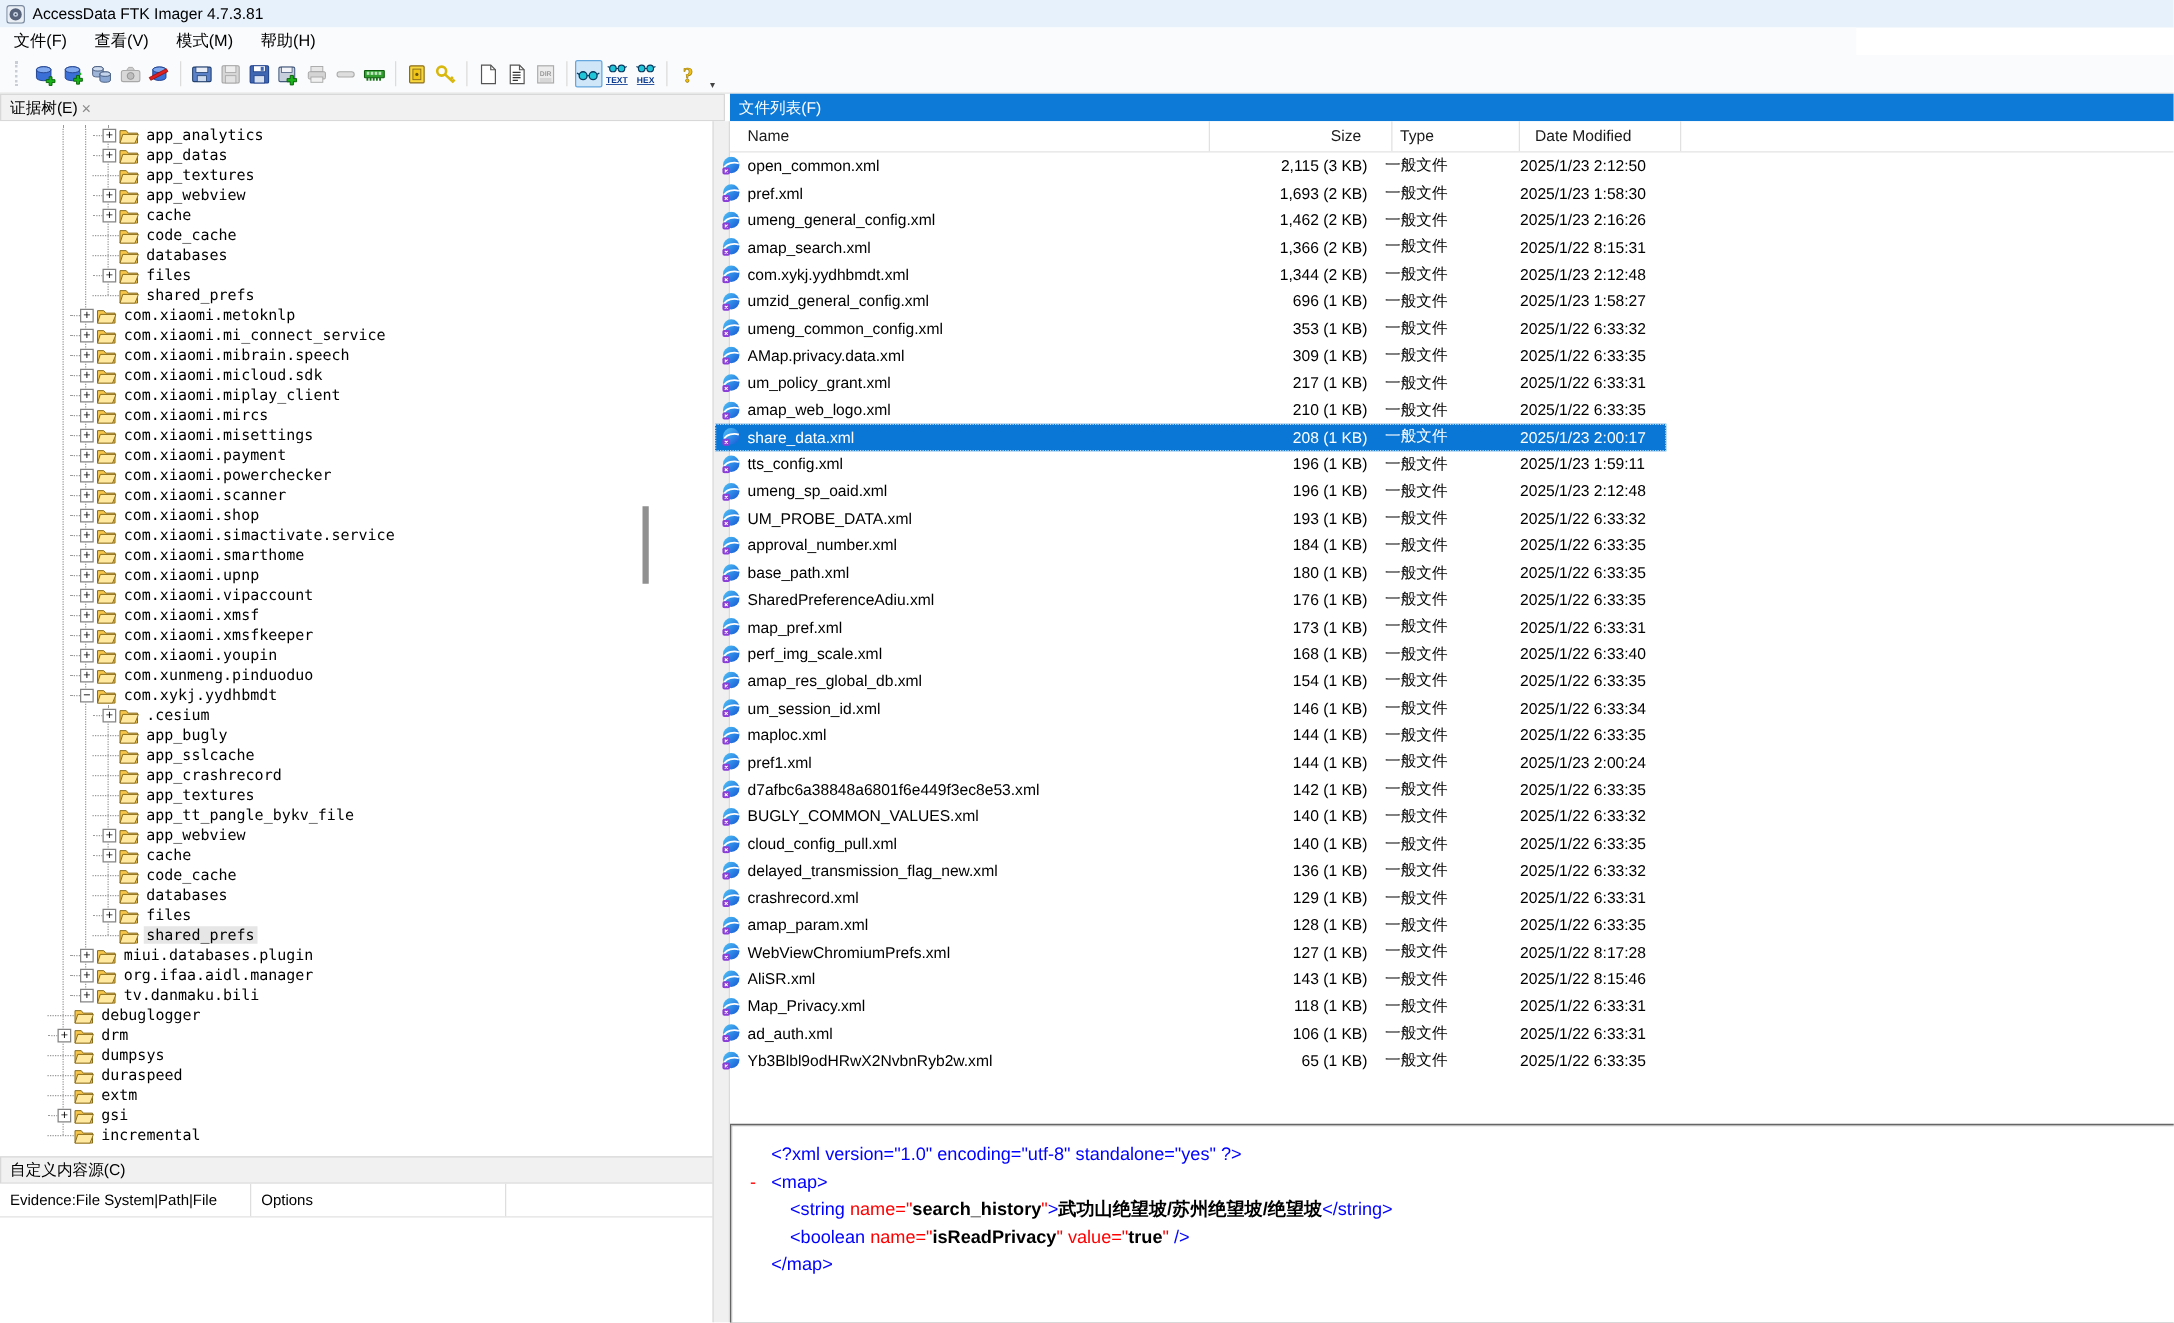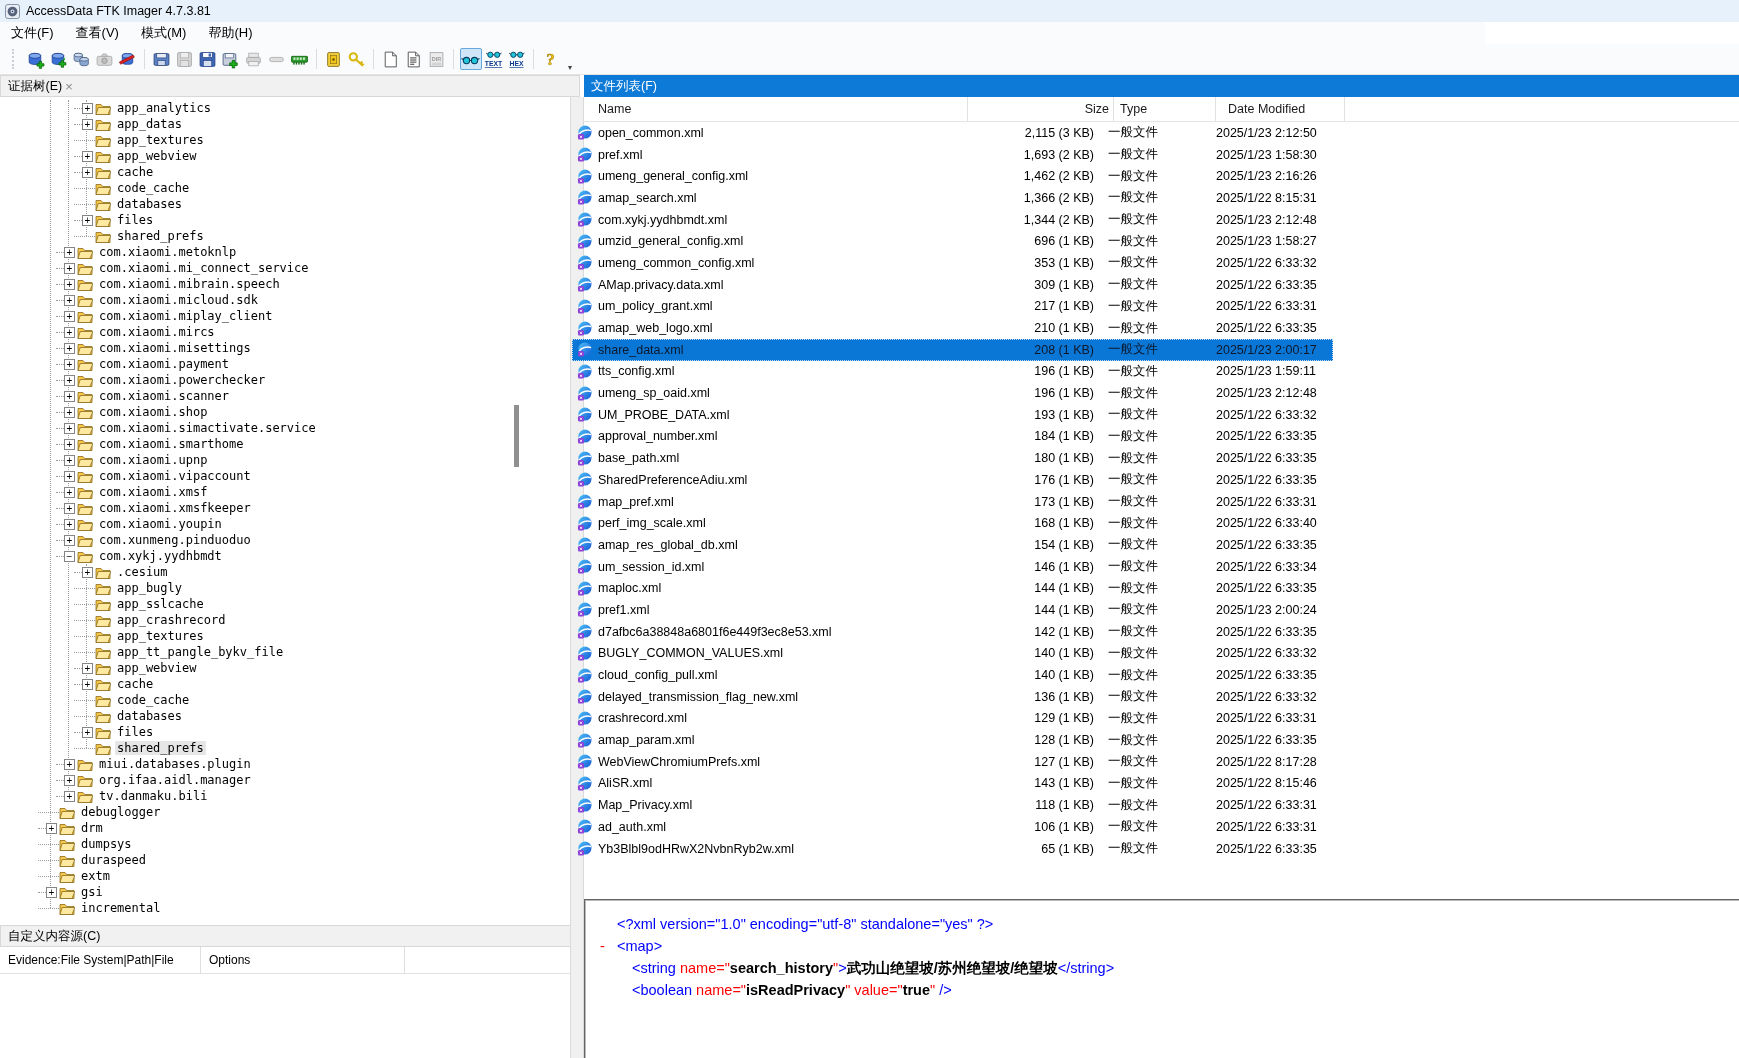--- a/index.html
+++ b/index.html
@@ -45,31 +45,31 @@
   #custom-cols .ccell{display:flex;align-items:center;padding-left:8px;border-right:1px solid #dedede;box-sizing:border-box}
   
   #splitter{position:absolute;left:570px;top:97px;width:14px;height:961px;background:#f0f0f0;
             border-left:1px solid #dadada;border-right:1px solid #dadada;box-sizing:border-box}
   
   #filecols{position:absolute;left:584px;top:97px;width:1155px;height:25px;background:#fff;display:flex;
             font-size:12.5px;color:#1a1a1a;align-items:stretch;border-bottom:1px solid #e4e4e4;box-sizing:border-box}
   #filecols .hcell{display:flex;align-items:center;border-right:1px solid #e1e1e1;box-sizing:border-box}
   .w-name{width:384px}.w-size{width:146px}.w-type{width:102px}.w-date{width:129px}
   #filecols .h-name{padding-left:14px}
-  #filecols .h-size{justify-content:flex-end;padding-right:4px}
+  #filecols .h-size{justify-content:flex-end;padding-right:24px}
   #filecols .h-type{padding-left:6px}
   #filecols .h-date{padding-left:12px}
   #filerows{position:absolute;left:572px;top:122px;width:1155px;font-size:12.5px}
   .frow{height:21.7px;display:flex;align-items:center;width:761px}
   .frow .ic{width:15px;height:15px;margin:0 6px 0 5px;flex:none}
   .fname{width:358px;white-space:nowrap;overflow:hidden}
   .fsize{width:146px;text-align:right;padding-right:8px;box-sizing:border-box;flex:none}
   .ftype{width:102px;padding-left:6px;box-sizing:border-box;flex:none}
   .fdate{width:129px;padding-left:12px;box-sizing:border-box;flex:none}
-  .frow.sel{background:#0a77d6;color:#0f172a;outline:1px dotted #bcd9f2;outline-offset:-1px}
+  .frow.sel{background:#0a77d6;color:#ffffff;outline:1px dotted #bcd9f2;outline-offset:-1px}
   
   #xmlviewer{position:absolute;left:584px;top:899px;width:1157px;height:161px;background:#fff;
              border:2px groove #b9b9b9;box-sizing:border-box;padding-top:12px;overflow:hidden}
   .xline{position:relative;line-height:22px;font-size:14.5px;white-space:pre}
   .xline .mark{position:absolute;left:14px;color:#f00}
   .seg-tag{color:#0000ff}
   .seg-attr{color:#ff0000}
   .seg-val{color:#000;font-weight:bold}
   .seg-txt{color:#000;font-weight:bold}
 </style>
@@ -775,13 +775,14 @@
       <span class="ftype">一般文件</span>
       <span class="fdate">2025/1/22 6:33:35</span>
     </div>
   </div>
 
 <div id="xmlviewer">
     <div class="xline" style="padding-left: 31px;"><span class="seg-tag">&lt;?xml version="1.0" encoding="utf-8" standalone="yes" ?&gt;</span></div>
     <div class="xline" style="padding-left: 31px;"><span class="mark">-</span><span class="seg-tag">&lt;map&gt;</span></div>
     <div class="xline" style="padding-left: 46px;"><span class="seg-tag">&lt;string </span><span class="seg-attr">name="</span><span class="seg-val">search_history</span><span class="seg-attr">"</span><span class="seg-tag">&gt;</span><span class="seg-txt">武功山绝望坡/苏州绝望坡/绝望坡</span><span class="seg-tag">&lt;/string&gt;</span></div>
     <div class="xline" style="padding-left: 46px;"><span class="seg-tag">&lt;boolean </span><span class="seg-attr">name="</span><span class="seg-val">isReadPrivacy</span><span class="seg-attr">" value="</span><span class="seg-val">true</span><span class="seg-attr">"</span><span class="seg-tag"> /&gt;</span></div>
+    <div class="xline" style="padding-left: 31px;"><span class="seg-tag">&lt;/map&gt;</span></div>
   </div>
 
 </body></html>

